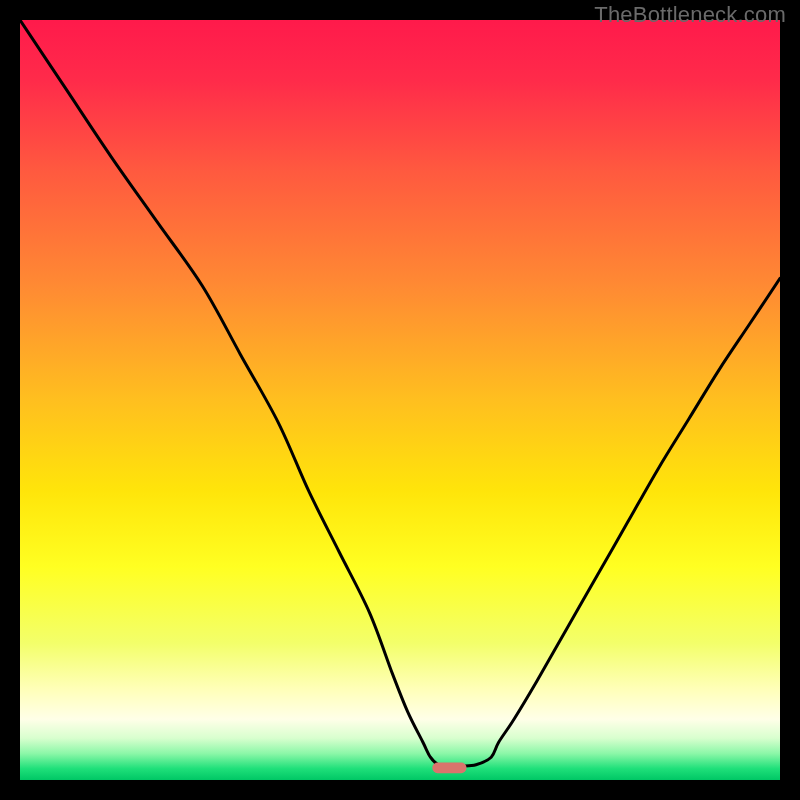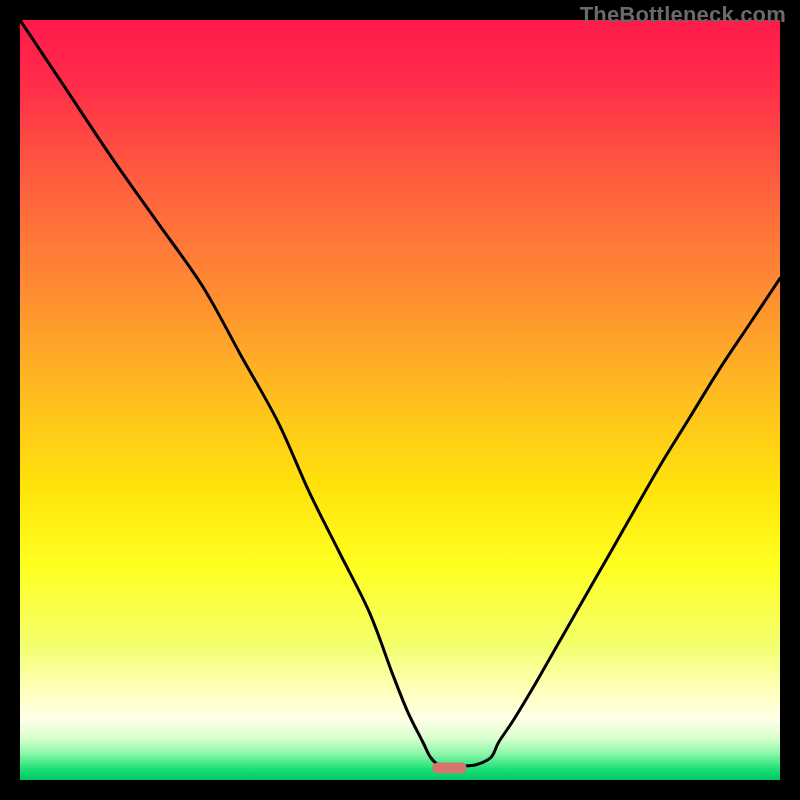--- a/index.html
+++ b/index.html
@@ -25,21 +25,21 @@
     width: 760px;
     height: 760px;
   }
   .watermark {
     position: absolute;
     top: 2px;
     right: 14px;
     font-family: Arial, Helvetica, sans-serif;
     font-size: 22px;
     color: #6a6a6a;
-    font-weight: 700;
+    font-weight: 400;
     letter-spacing: 0.2px;
   }
   svg { display: block; }
 </style>
 </head>
 <body>
 
 <div class="frame">
   <div class="plot">
     <svg id="chart-svg" width="760" height="760" viewBox="0 0 760 760">

